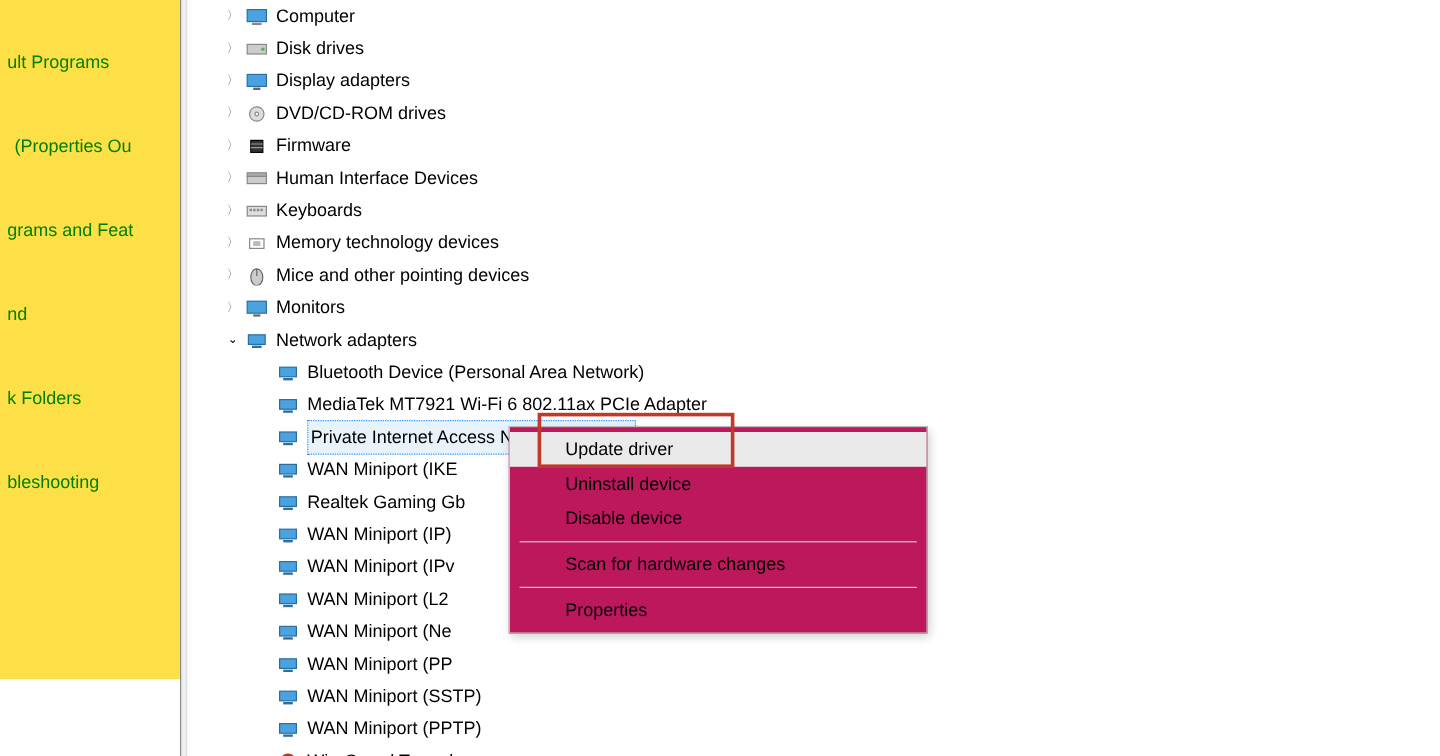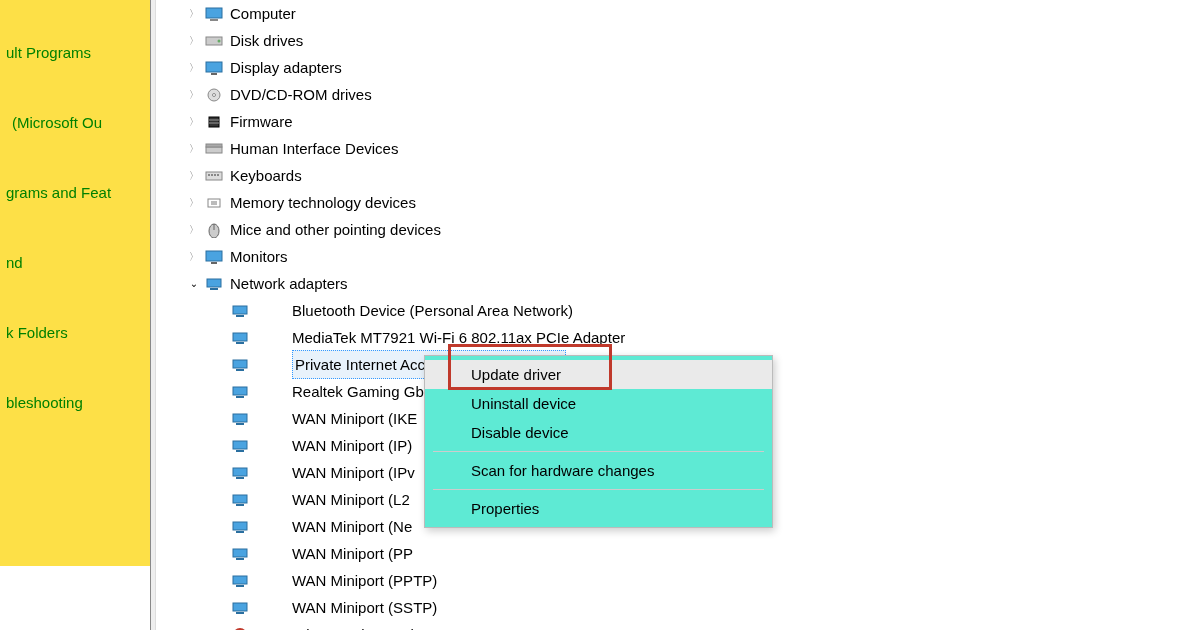--- a/index.html
+++ b/index.html
@@ -49,21 +49,21 @@
     padding-top: 0px;
   }
   .tree-row {
     display: flex;
     align-items: center;
     height: 27px;
     line-height: 27px;
     white-space: nowrap;
     cursor: default;
   }
-  .tree-row.child { padding-left: 30px; gap: 36px; }
+  .tree-row.child { padding-left: 30px; }
   .chev {
     width: 16px;
     height: 16px;
     display: flex;
     align-items: center;
     justify-content: center;
     font-size: 10px;
     color: #666;
     margin-right: 2px;
   }
@@ -81,21 +81,21 @@
   .selected {
     border: 1px dotted #3399ff;
     background: #e8f2fb;
     padding: 0 2px;
   }
   .context-menu {
     position: absolute;
     left: 424px;
     top: 355px;
     width: 349px;
-    background: #5eead4;
+    background: #be185d;
     border: 1px solid #bbb;
     box-shadow: 2px 3px 8px rgba(0,0,0,0.2);
     padding: 4px 0;
   }
   .menu-item {
     padding: 6px 46px;
     font-size: 15px;
     cursor: default;
   }
   .menu-item.hover {
@@ -116,21 +116,21 @@
     border: 3px solid #c0392b;
     pointer-events: none;
     z-index: 100;
   }
 </style>
 </head>
 <body>
 
 <div class="left-panel">
   <div class="left-link" style="margin-top:40px">ult Programs</div>
-  <div class="left-link" style="margin-top:45px;padding-left:12px"> (Microsoft Ou</div>
+  <div class="left-link" style="margin-top:45px;padding-left:12px"> (Properties Ou</div>
   <div class="left-link" style="margin-top:45px">grams and Feat</div>
   <div class="left-link" style="margin-top:45px">nd</div>
   <div class="left-link" style="margin-top:45px">k Folders</div>
   <div class="left-link" style="margin-top:45px">bleshooting</div>
 </div>
 
 <div class="divider"></div>
 
 <div class="tree">
 
@@ -286,38 +286,38 @@
       </span>
     <span class="label selected">Private Internet Access Network Adapter</span>
   </div>
   <div class="tree-row child" style="padding-left:60px">
     <span class="icon">
         <svg width="18" height="14">
           <rect x="2" y="2" width="14" height="8" fill="#4aa3e0" stroke="#2a6fa0"></rect>
           <rect x="5" y="11" width="8" height="2" fill="#2a6fa0"></rect>
         </svg>
       </span>
+    <span class="label">WAN Miniport (IKE</span>
+  </div>
+  <div class="tree-row child" style="padding-left:60px">
+    <span class="icon">
+        <svg width="18" height="14">
+          <rect x="2" y="2" width="14" height="8" fill="#4aa3e0" stroke="#2a6fa0"></rect>
+          <rect x="5" y="11" width="8" height="2" fill="#2a6fa0"></rect>
+        </svg>
+      </span>
     <span class="label">Realtek Gaming Gb</span>
   </div>
   <div class="tree-row child" style="padding-left:60px">
     <span class="icon">
         <svg width="18" height="14">
           <rect x="2" y="2" width="14" height="8" fill="#4aa3e0" stroke="#2a6fa0"></rect>
           <rect x="5" y="11" width="8" height="2" fill="#2a6fa0"></rect>
         </svg>
       </span>
-    <span class="label">WAN Miniport (IKE</span>
-  </div>
-  <div class="tree-row child" style="padding-left:60px">
-    <span class="icon">
-        <svg width="18" height="14">
-          <rect x="2" y="2" width="14" height="8" fill="#4aa3e0" stroke="#2a6fa0"></rect>
-          <rect x="5" y="11" width="8" height="2" fill="#2a6fa0"></rect>
-        </svg>
-      </span>
     <span class="label">WAN Miniport (IP)</span>
   </div>
   <div class="tree-row child" style="padding-left:60px">
     <span class="icon">
         <svg width="18" height="14">
           <rect x="2" y="2" width="14" height="8" fill="#4aa3e0" stroke="#2a6fa0"></rect>
           <rect x="5" y="11" width="8" height="2" fill="#2a6fa0"></rect>
         </svg>
       </span>
     <span class="label">WAN Miniport (IPv</span>
@@ -349,30 +349,30 @@
       </span>
     <span class="label">WAN Miniport (PP</span>
   </div>
   <div class="tree-row child" style="padding-left:60px">
     <span class="icon">
         <svg width="18" height="14">
           <rect x="2" y="2" width="14" height="8" fill="#4aa3e0" stroke="#2a6fa0"></rect>
           <rect x="5" y="11" width="8" height="2" fill="#2a6fa0"></rect>
         </svg>
       </span>
+    <span class="label">WAN Miniport (SSTP)</span>
+  </div>
+  <div class="tree-row child" style="padding-left:60px">
+    <span class="icon">
+        <svg width="18" height="14">
+          <rect x="2" y="2" width="14" height="8" fill="#4aa3e0" stroke="#2a6fa0"></rect>
+          <rect x="5" y="11" width="8" height="2" fill="#2a6fa0"></rect>
+        </svg>
+      </span>
     <span class="label">WAN Miniport (PPTP)</span>
-  </div>
-  <div class="tree-row child" style="padding-left:60px">
-    <span class="icon">
-        <svg width="18" height="14">
-          <rect x="2" y="2" width="14" height="8" fill="#4aa3e0" stroke="#2a6fa0"></rect>
-          <rect x="5" y="11" width="8" height="2" fill="#2a6fa0"></rect>
-        </svg>
-      </span>
-    <span class="label">WAN Miniport (SSTP)</span>
   </div>
   <div class="tree-row child" style="padding-left:60px">
     <span class="icon">
         <svg width="16" height="16">
           <circle cx="8" cy="8" r="7" fill="#c0392b"></circle>
           <path d="M5 8 a3 3 0 1 1 6 0 a3 3 0 1 1 -6 0" fill="none" stroke="#fff" stroke-width="1.5"></path>
         </svg>
       </span>
     <span class="label">WireGuard Tunnel</span>
   </div>

